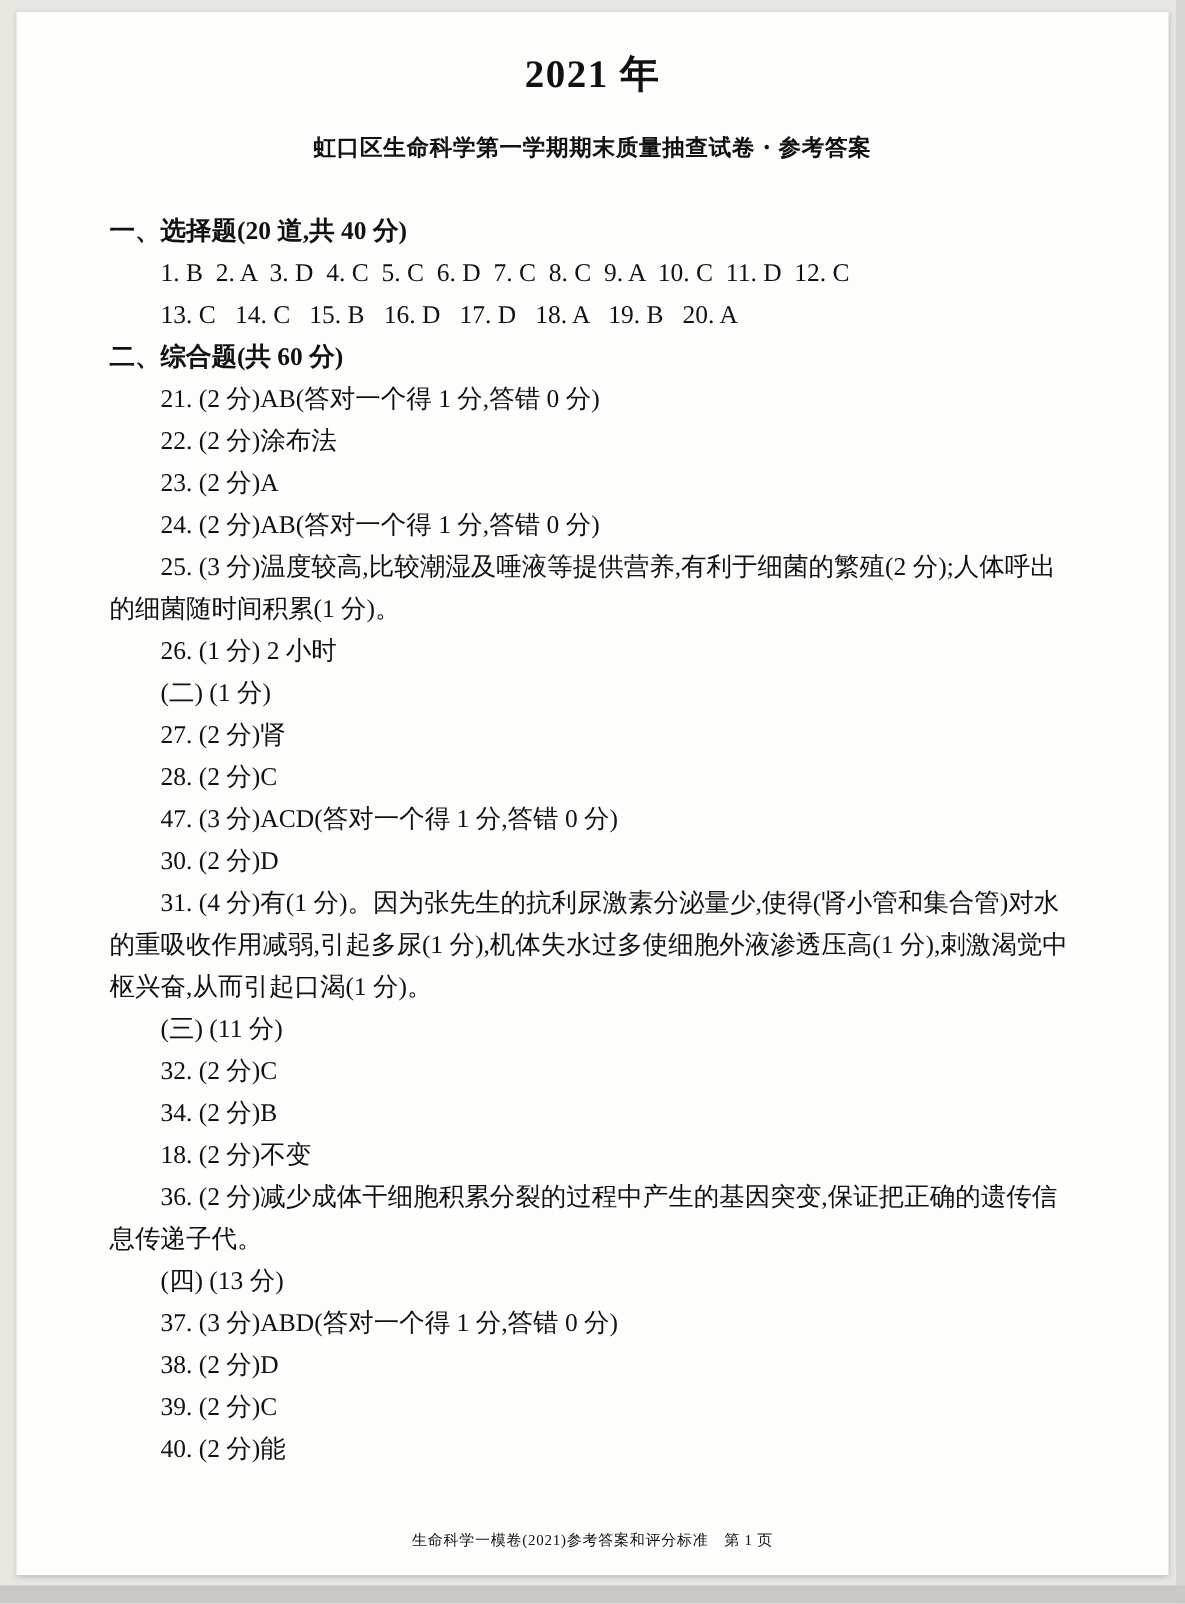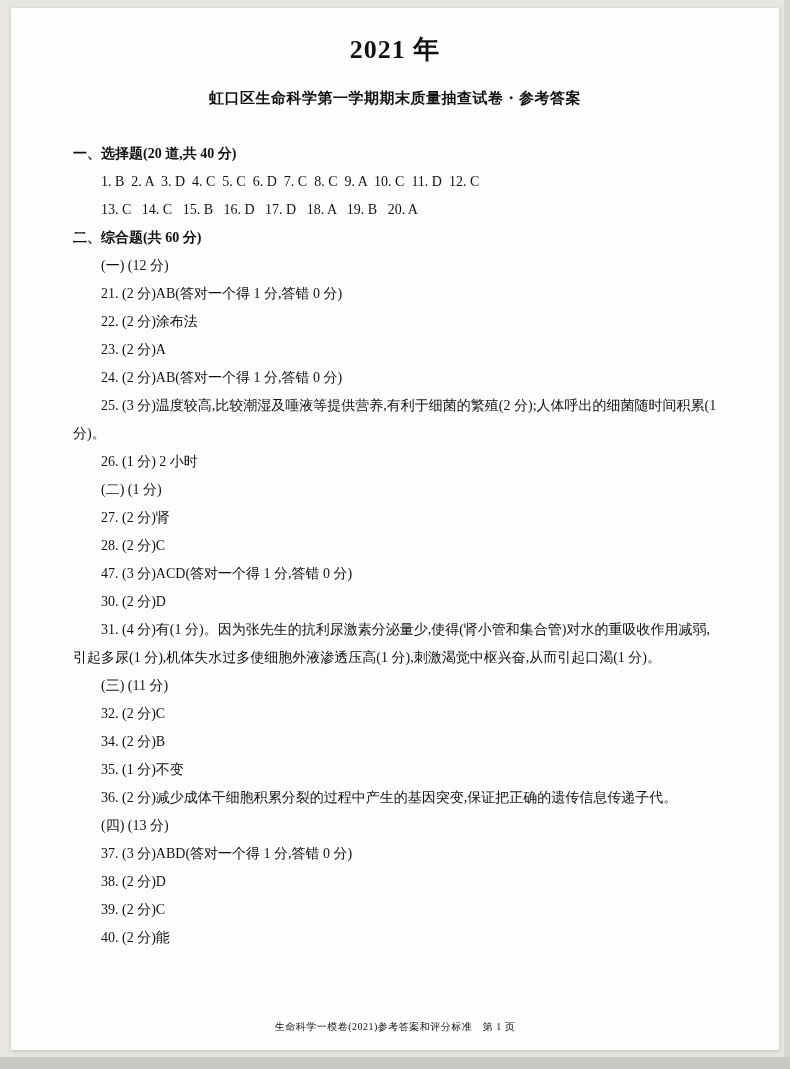--- a/index.html
+++ b/index.html
@@ -47,21 +47,21 @@
   }
   .doc-title {
     margin-top: 22px;
     text-align: center;
     font-size: 15px;
     font-weight: bold;
     letter-spacing: 0.5px;
   }
   .content {
     margin-top: 32px;
-    font-size: 14px;
+    font-size: 17px;
     line-height: 28px;
   }
   .content p.line {
     white-space: pre-wrap;
     text-indent: 2em;
   }
   .content p.section {
     font-weight: bold;
     text-indent: 0;
   }
@@ -80,37 +80,36 @@
 
 <div class="scan-frame">
   <div class="page">
     <h1 class="doc-year">2021 年</h1>
     <h2 class="doc-title">虹口区生命科学第一学期期末质量抽查试卷・参考答案</h2>
     <div class="content">
         <p class="line section">一、选择题(20 道,共 40 分)</p>
         <p class="line answer">1. B  2. A  3. D  4. C  5. C  6. D  7. C  8. C  9. A  10. C  11. D  12. C</p>
         <p class="line answer">13. C   14. C   15. B   16. D   17. D   18. A   19. B   20. A</p>
         <p class="line section">二、综合题(共 60 分)</p>
-        <p class="line answer">(一) (12 分)</p>
         <p class="line answer">21. (2 分)AB(答对一个得 1 分,答错 0 分)</p>
         <p class="line answer">22. (2 分)涂布法</p>
         <p class="line answer">23. (2 分)A</p>
         <p class="line answer">24. (2 分)AB(答对一个得 1 分,答错 0 分)</p>
         <p class="line answer">25. (3 分)温度较高,比较潮湿及唾液等提供营养,有利于细菌的繁殖(2 分);人体呼出的细菌随时间积累(1 分)。</p>
         <p class="line answer">26. (1 分) 2 小时</p>
         <p class="line answer">(二) (1 分)</p>
         <p class="line answer">27. (2 分)肾</p>
         <p class="line answer">28. (2 分)C</p>
         <p class="line answer">47. (3 分)ACD(答对一个得 1 分,答错 0 分)</p>
         <p class="line answer">30. (2 分)D</p>
         <p class="line answer">31. (4 分)有(1 分)。因为张先生的抗利尿激素分泌量少,使得(肾小管和集合管)对水的重吸收作用减弱,引起多尿(1 分),机体失水过多使细胞外液渗透压高(1 分),刺激渴觉中枢兴奋,从而引起口渴(1 分)。</p>
         <p class="line answer">(三) (11 分)</p>
         <p class="line answer">32. (2 分)C</p>
         <p class="line answer">34. (2 分)B</p>
-        <p class="line answer">35. (1 分)不变</p>
+        <p class="line answer">18. (2 分)不变</p>
         <p class="line answer">36. (2 分)减少成体干细胞积累分裂的过程中产生的基因突变,保证把正确的遗传信息传递子代。</p>
         <p class="line answer">(四) (13 分)</p>
         <p class="line answer">37. (3 分)ABD(答对一个得 1 分,答错 0 分)</p>
         <p class="line answer">38. (2 分)D</p>
         <p class="line answer">39. (2 分)C</p>
         <p class="line answer">40. (2 分)能</p>
       </div>
     <div class="footer">生命科学一模卷(2021)参考答案和评分标准　第 1 页</div>
   </div>
   <div class="right-shade"></div>

